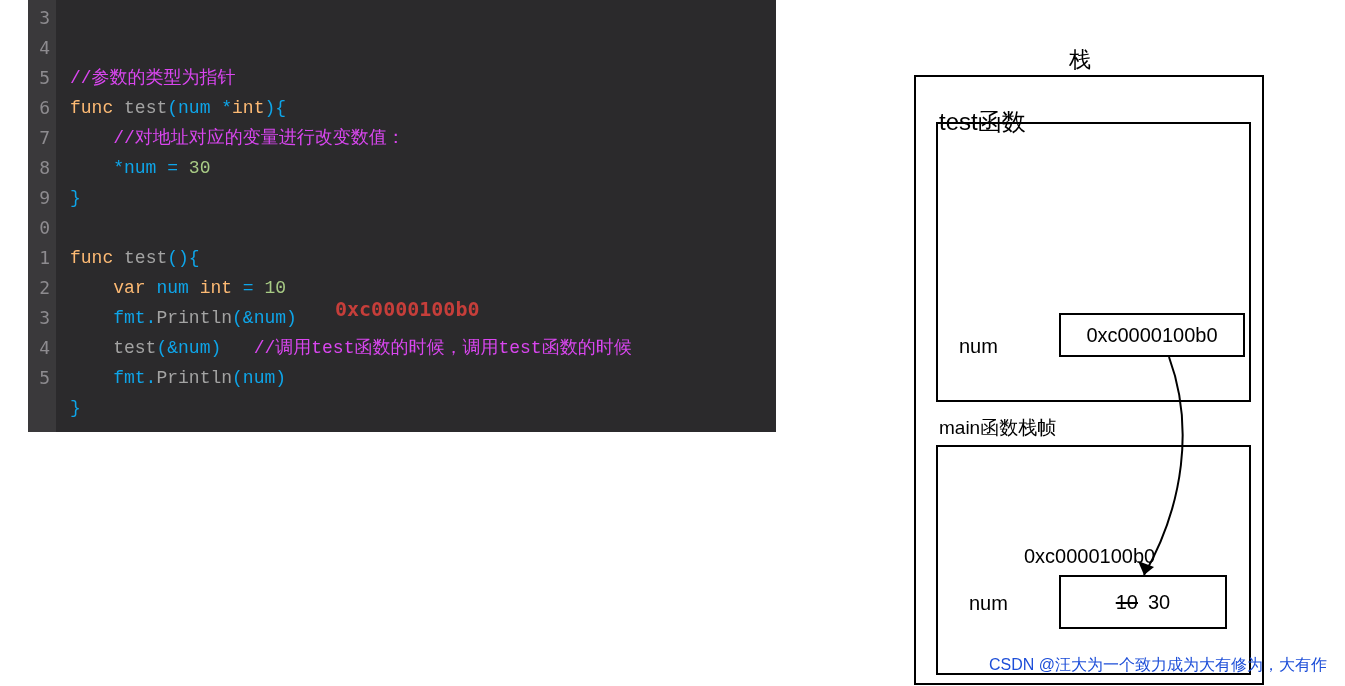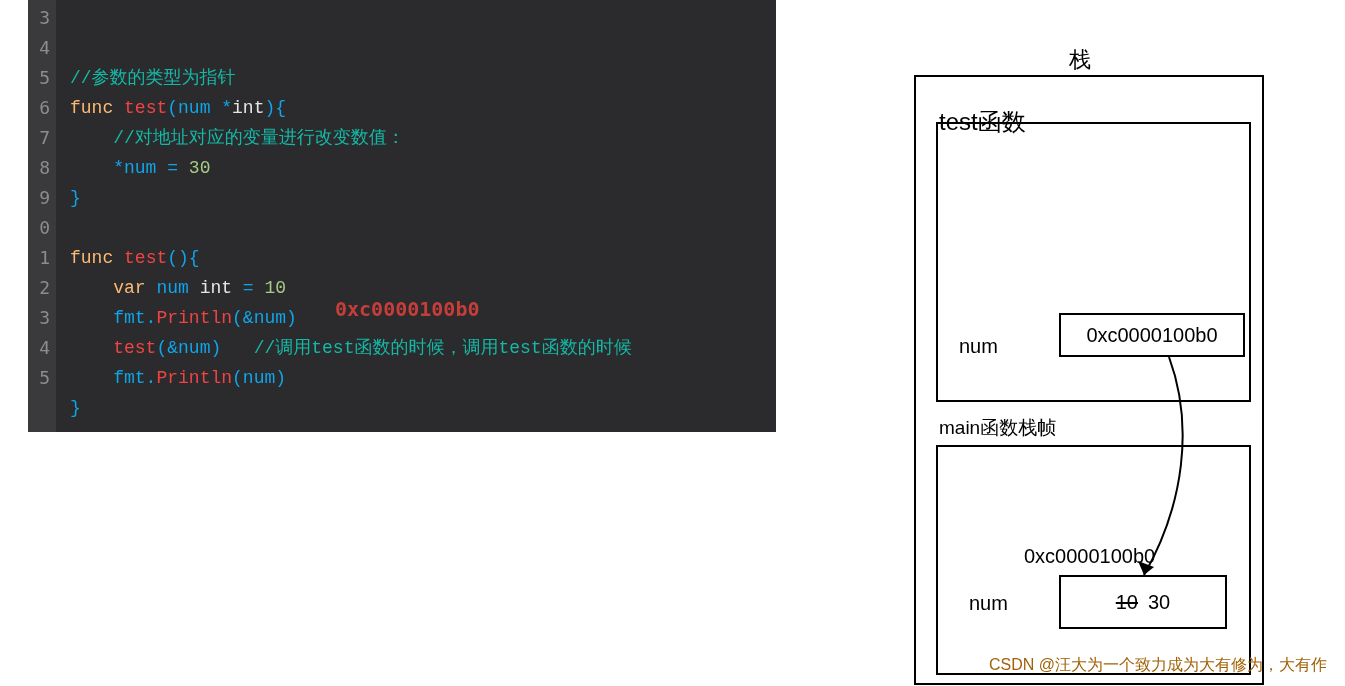--- a/index.html
+++ b/index.html
@@ -1,40 +1,40 @@
 <!DOCTYPE html>
 <html><head>
 <meta charset="utf-8">
 <style>
 html,body{margin:0;padding:0;background:#fff;width:1345px;height:686px;font-family:"Microsoft YaHei","Segoe UI",Arial,sans-serif;overflow:hidden}
 .code-block{position:absolute;left:28px;top:0;width:748px;height:432px;background:#2b2a2c;display:flex}
 .gutter{width:28px;background:#3a393b;color:#8d8b8f;font-family:Consolas,monospace;font-size:18px;line-height:30px;text-align:right;padding-right:6px;padding-top:3px;box-sizing:border-box}
 .code-lines{flex:1;font-family:Consolas,"Courier New",monospace;font-size:18px;line-height:30px;color:#d8d8d8;padding-left:14px;padding-top:3px;white-space:pre}
-.cm{color:#14b8a6}
+.cm{color:#d946ef}
 .kw{color:#fdba74}
-.fn{color:#ef4444}
-.ty{color:#e5e5e5}
+.fn{color:#a3a3a3}
+.ty{color:#fdba74}
 .num{color:#a8cb85}
 .pl{color:#0ea5e9}
 .addr-annot{position:absolute;left:335px;top:297px;color:#c63e3a;font-family:Consolas,monospace;font-size:20px;font-weight:bold}
 .diagram{position:absolute;left:894px;top:45px;width:390px;height:630px}
 .diagram *{box-sizing:border-box}
 .stack-title{position:absolute;left:175px;top:0;font-size:22px}
 .stack-box{position:absolute;left:20px;top:30px;width:350px;height:610px;border:2px solid #000}
 .test-label{position:absolute;left:45px;top:61px;font-size:24px}
 .test-box{position:absolute;left:42px;top:77px;width:315px;height:280px;border:2px solid #000}
 .test-num{position:absolute;left:65px;top:290px;font-size:20px}
 .test-val{position:absolute;left:165px;top:268px;width:186px;height:44px;border:2px solid #000;font-size:20px;display:flex;align-items:center;justify-content:center}
 .main-label{position:absolute;left:45px;top:370px;font-size:19px}
 .main-box{position:absolute;left:42px;top:400px;width:315px;height:230px;border:2px solid #000}
 .main-addr{position:absolute;left:130px;top:500px;font-size:20px}
 .main-num{position:absolute;left:75px;top:547px;font-size:20px}
 .main-val{position:absolute;left:165px;top:530px;width:168px;height:54px;border:2px solid #000;font-size:20px;display:flex;align-items:center;justify-content:center}
 .strike{text-decoration:line-through;margin-right:10px}
-.watermark{position:absolute;right:18px;top:655px;color:#a16207;font-size:16px}
+.watermark{position:absolute;right:18px;top:655px;color:#1d4ed8;font-size:16px}
 svg.arrow{position:absolute;left:0;top:0;pointer-events:none}
 </style>
 </head>
 <body>
 
 <div class="code-block">
   <div class="gutter">
     <div>3</div>
     <div>4</div>
     <div>5</div>

